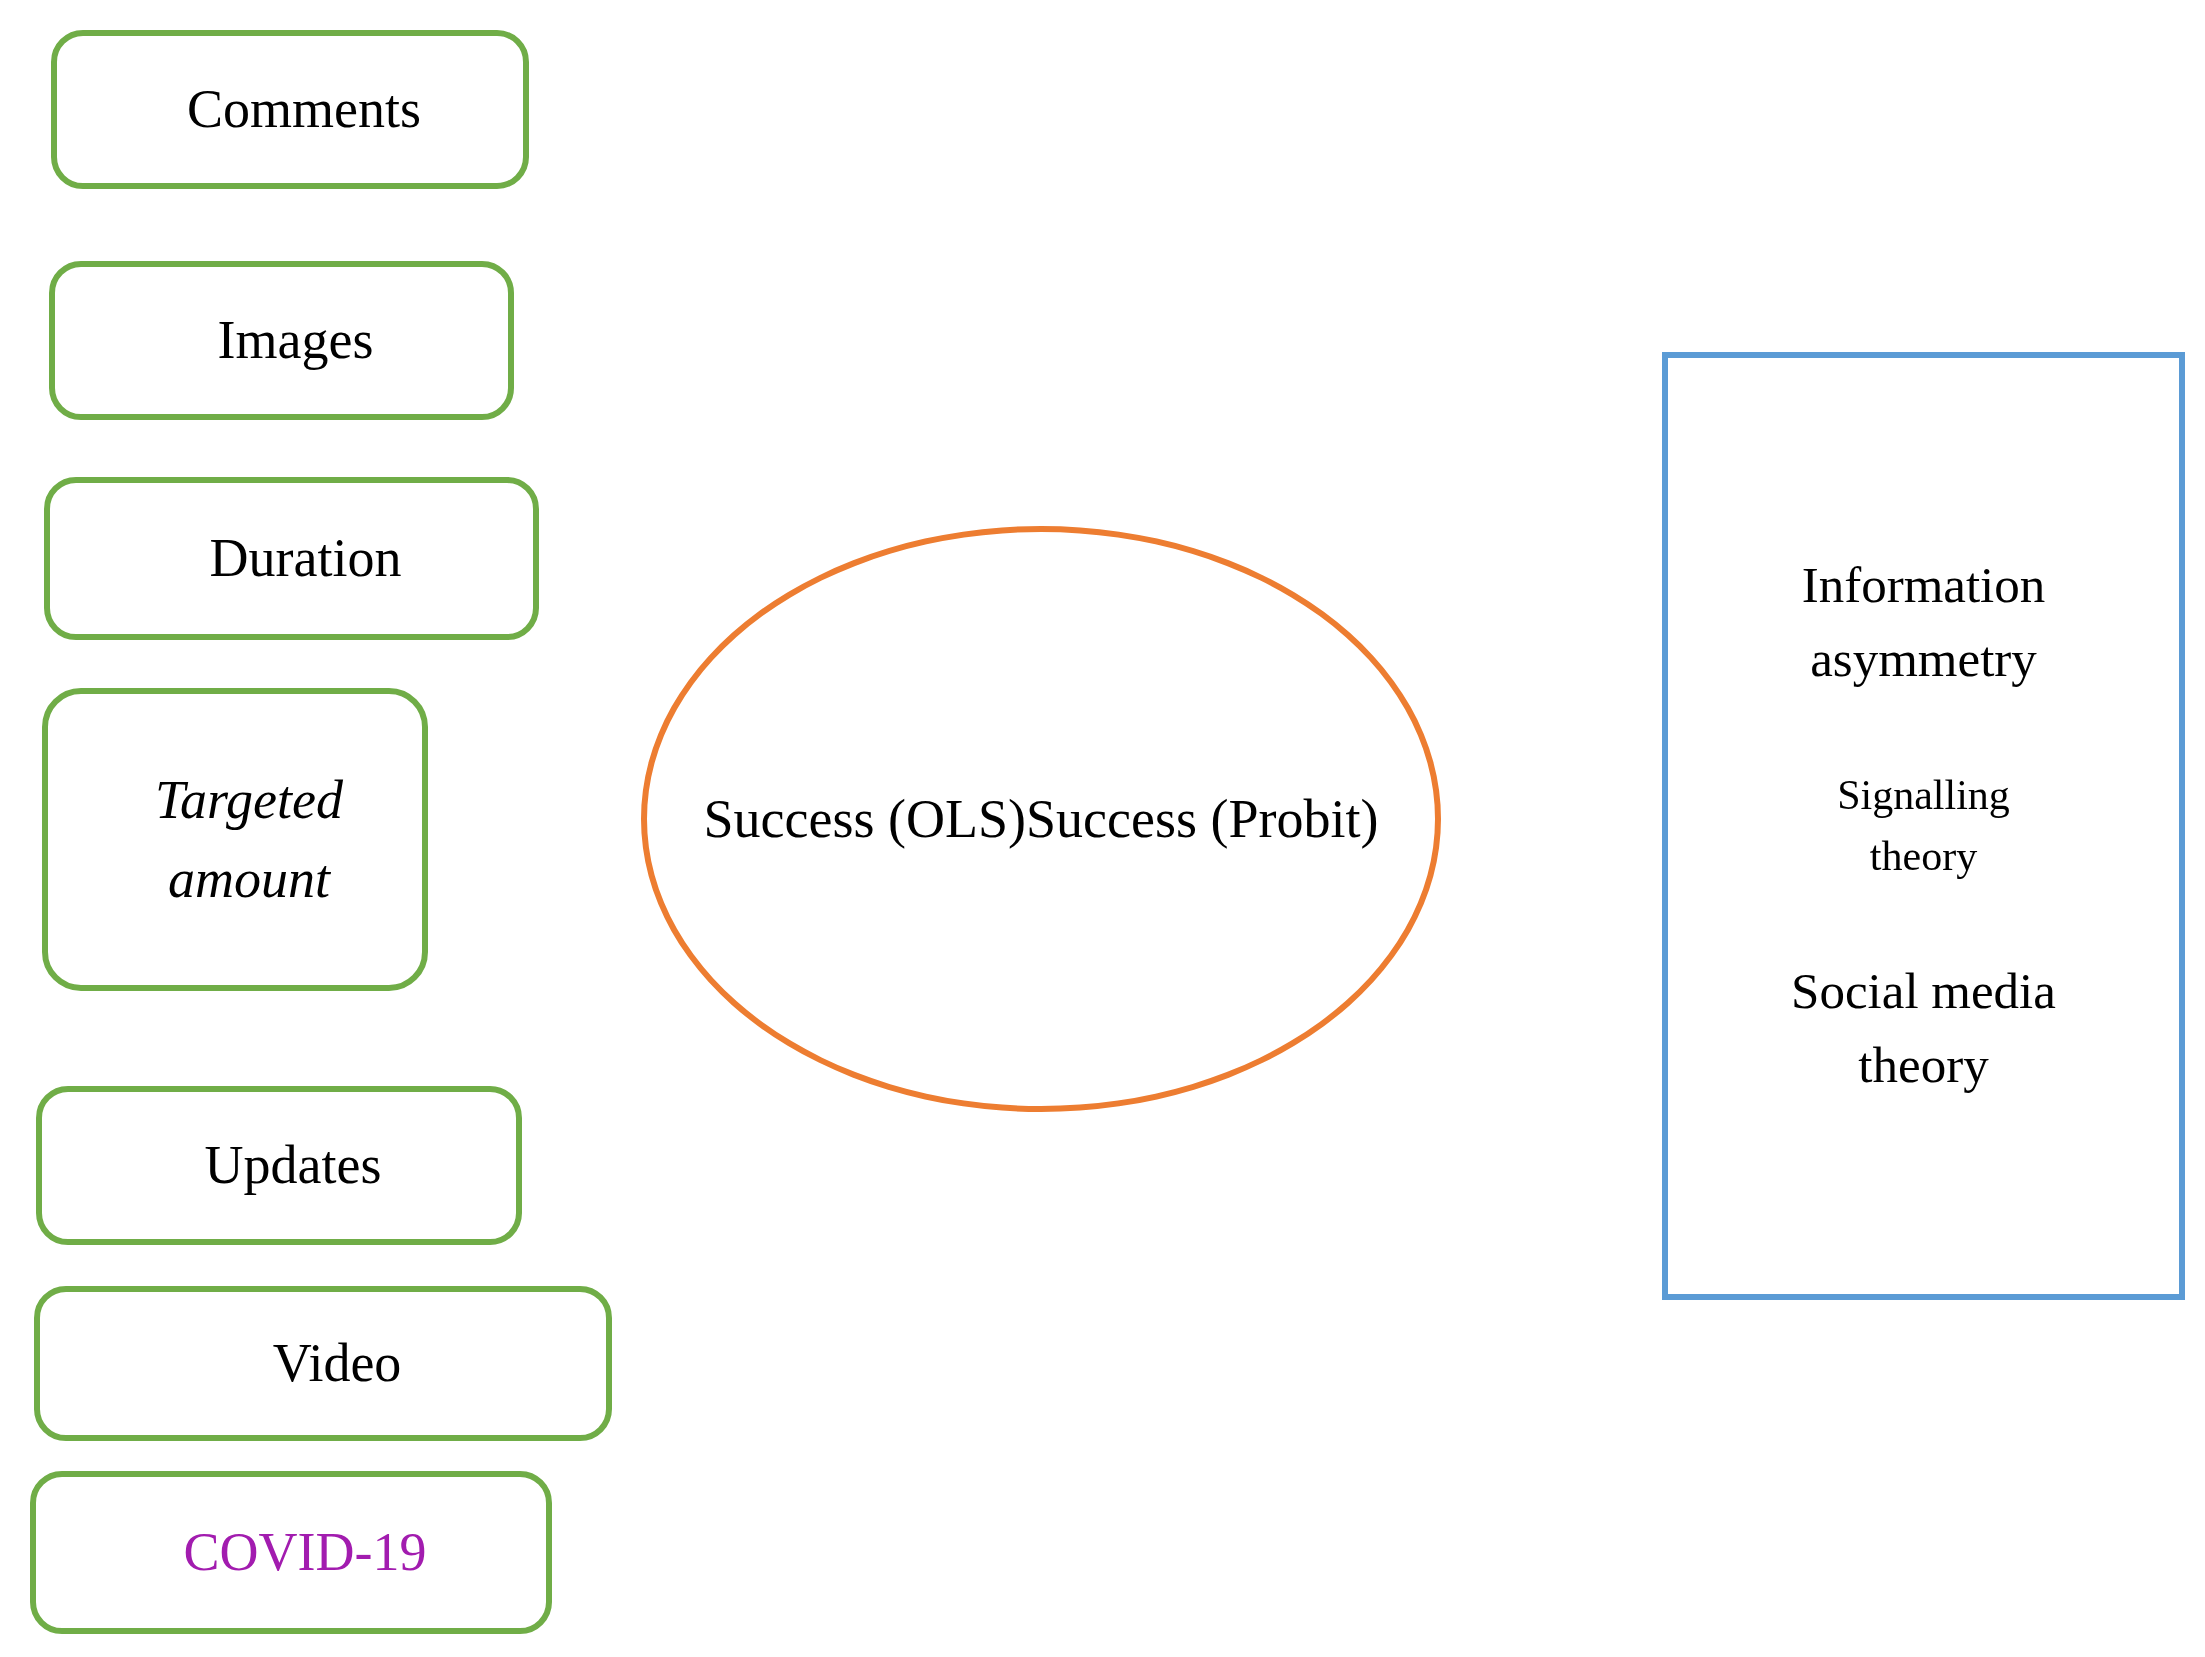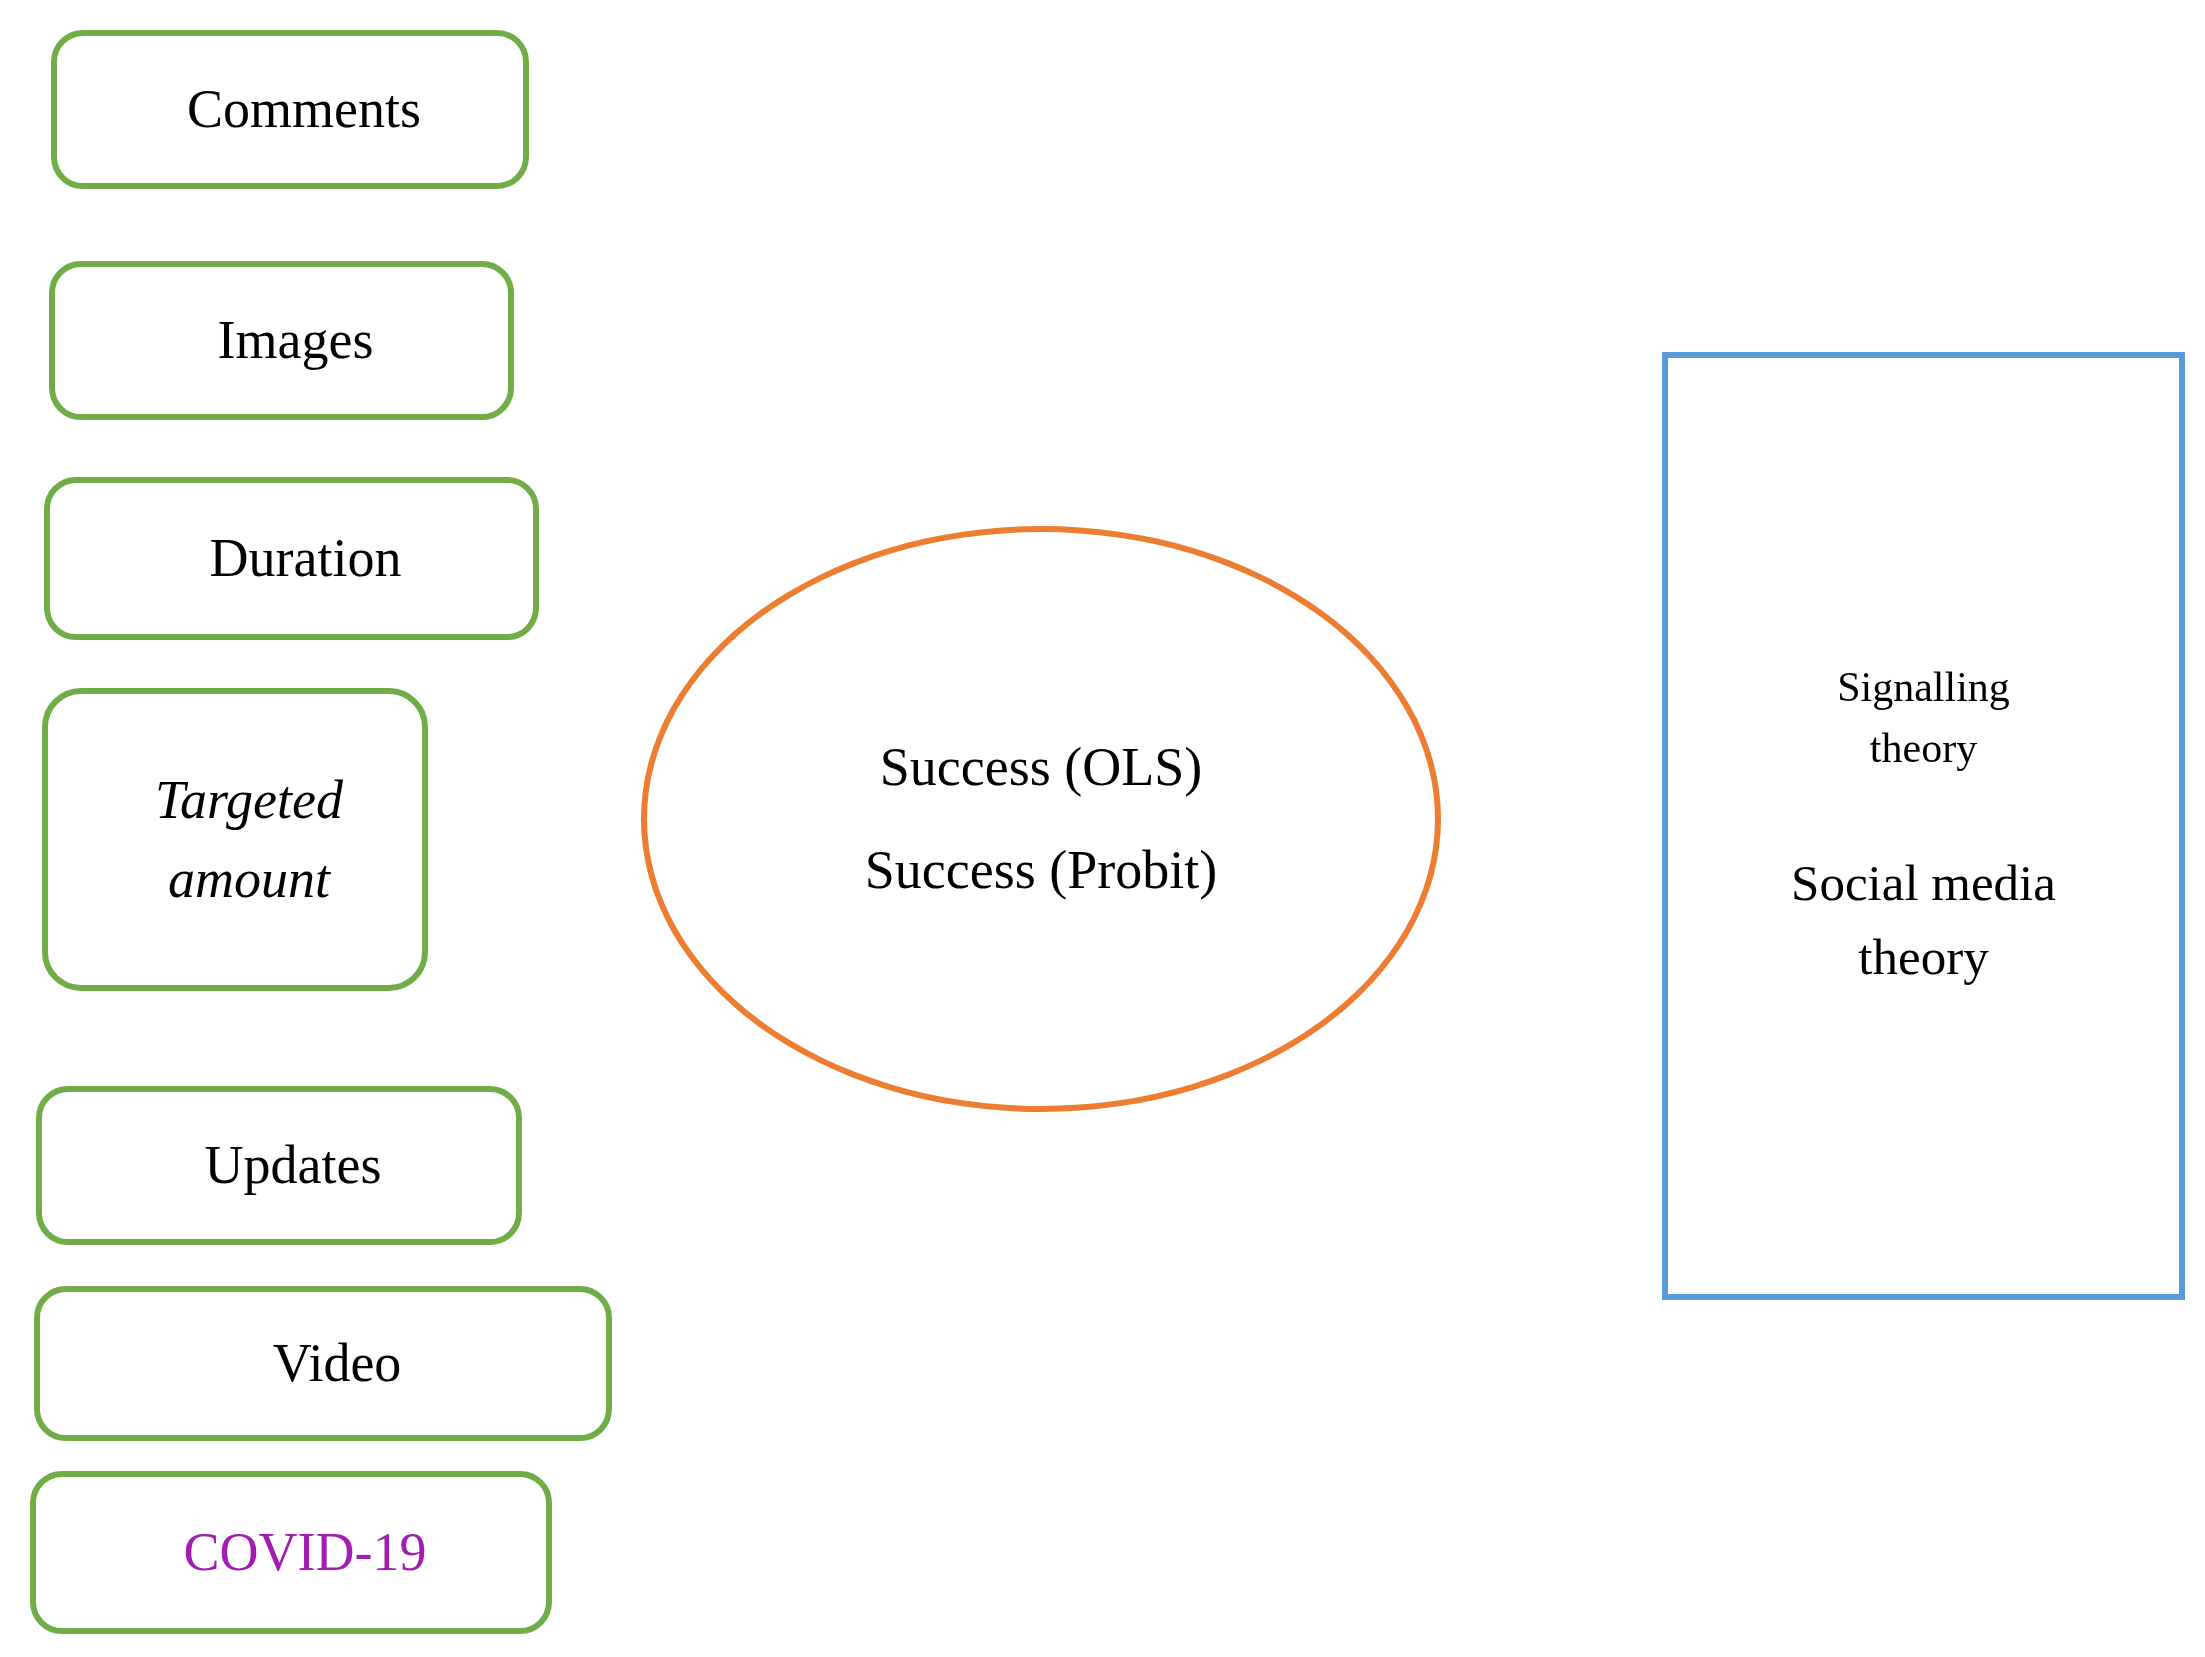--- a/index.html
+++ b/index.html
@@ -37,21 +37,21 @@
   }
 
   
   .outcome-ellipse {
     position: absolute;
     box-sizing: border-box;
     background: #ffffff;
     border-style: solid;
     border-radius: 50%;
     display: flex;
-    flex-direction: column;
+    flex-direction: row;
     align-items: center;
     justify-content: center;
     text-align: center;
   }
   .outcome-ellipse .outcome-line {
     color: #000000;
     line-height: 1.9;
   }
 
   
@@ -105,20 +105,22 @@
   <div class="var-box" id="box-covid-19" style="left: 30px; top: 1471px; width: 522px; height: 163px; border-width: 6px; border-color: rgb(112, 173, 71); border-radius: 32px; background: rgb(255, 255, 255);">
     <span class="var-label" style="font-size: 54px; color: #a21caf;">COVID-19</span>
   </div>
 
   <div class="outcome-ellipse" id="outcome-ellipse" style="left: 641px; top: 526px; width: 800px; height: 586px; border-width: 6.8px; border-color: rgb(237, 125, 49); background: rgb(255, 255, 255);">
     <span class="outcome-line" style="font-size: 54px; color: rgb(0, 0, 0);">Success (OLS)</span>
     <span class="outcome-line" style="font-size: 54px; color: rgb(0, 0, 0);">Success (Probit)</span>
   </div>
 
   <div class="theory-box" id="theory-box" style="left: 1662px; top: 352px; width: 523px; height: 948px; border-width: 6.8px; border-color: rgb(91, 155, 213); background: rgb(255, 255, 255);">
+    <span class="theory-item" style="font-size: 51px; color: rgb(0, 0, 0); margin-bottom: 68px;">Information
+asymmetry</span>
     <span class="theory-item" style="font-size: 42px; color: rgb(0, 0, 0); margin-bottom: 68px;">Signalling
 theory</span>
     <span class="theory-item" style="font-size: 51px; color: rgb(0, 0, 0);">Social media
 theory</span>
   </div>
 
 </div>
 
 
 </body></html>

